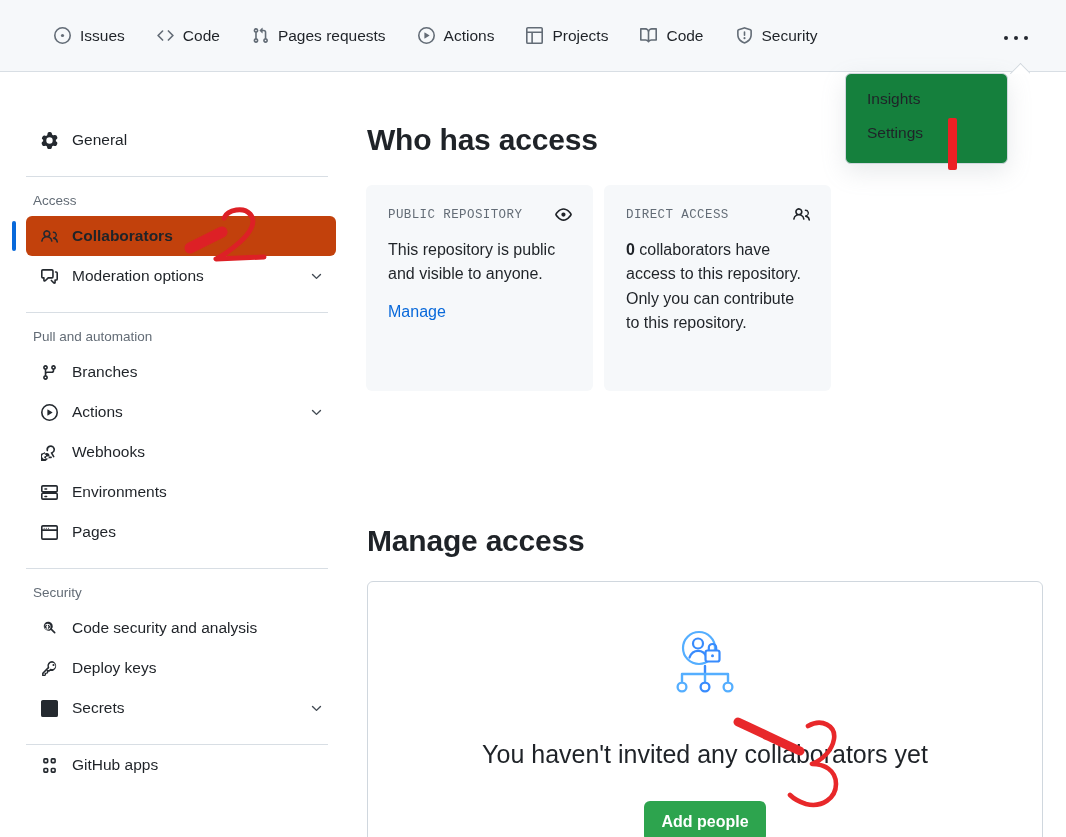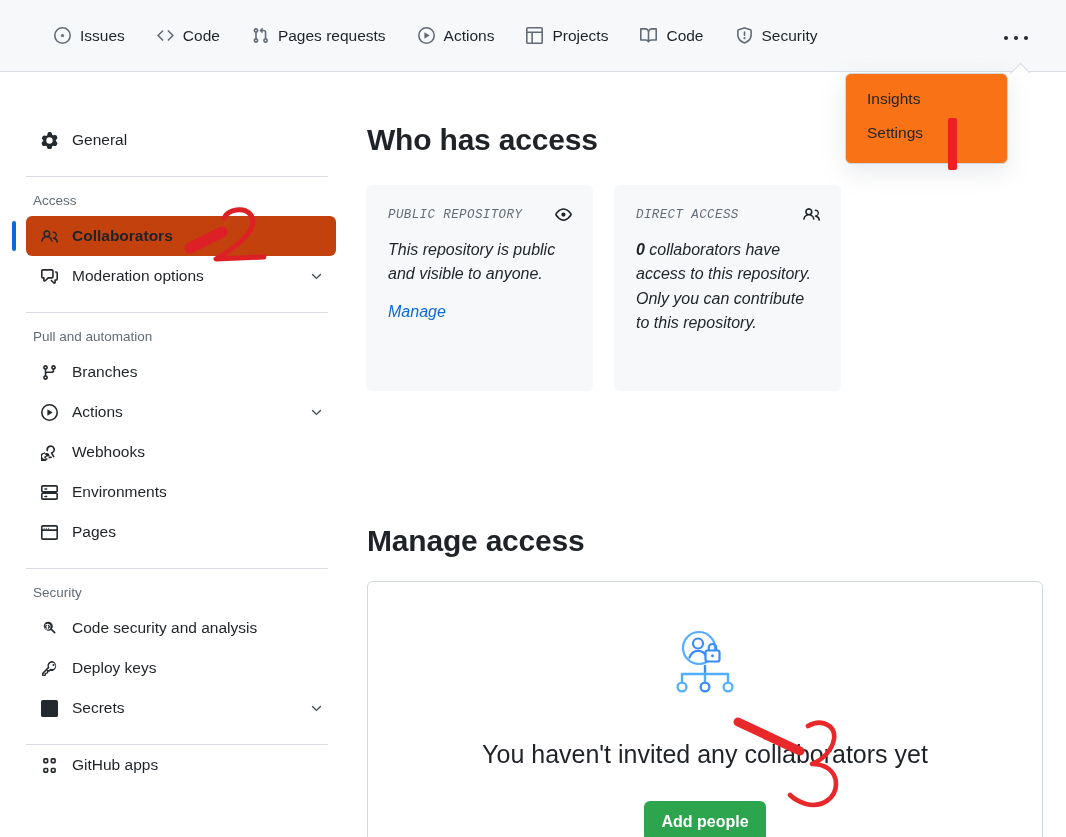--- a/index.html
+++ b/index.html
@@ -53,21 +53,21 @@
     width: 4px; height: 4px; border-radius: 50%;
     background: #24292f;
     margin: 0 3px;
   }
 
   
   #overflow-dropdown {
     position: absolute;
     left: 845px; top: 73px;
     width: 163px; height: 91px;
-    background: #f97316;
+    background: #15803d;
     border: 1px solid #d0d7de;
     border-radius: 6px;
     box-shadow: 0 8px 24px rgba(140,149,159,0.2);
     z-index: 40;
     padding-top: 8px;
   }
   #dropdown-caret {
     position: absolute;
     left: 1010px; top: 63px;
     width: 20px; height: 11px;
@@ -160,22 +160,21 @@
     color: #1f2328;
     margin: 0;
     letter-spacing: -0.2px;
   }
   #who-has-access-title { position: absolute; left: 1px; top: 51px; }
 
   #access-cards {
     position: absolute;
     left: 0px; top: 113px;
     display: flex;
-    gap: 21px;
-    font-style: italic;
+    gap: 11px;
   }
   .access-card {
     width: 227px;
     min-height: 206px;
     background: #f6f8fa;
     border-radius: 6px;
     padding: 21px 21px 21px 22px;
   }
   .access-card-head {
     display: flex; align-items: center; justify-content: space-between;

